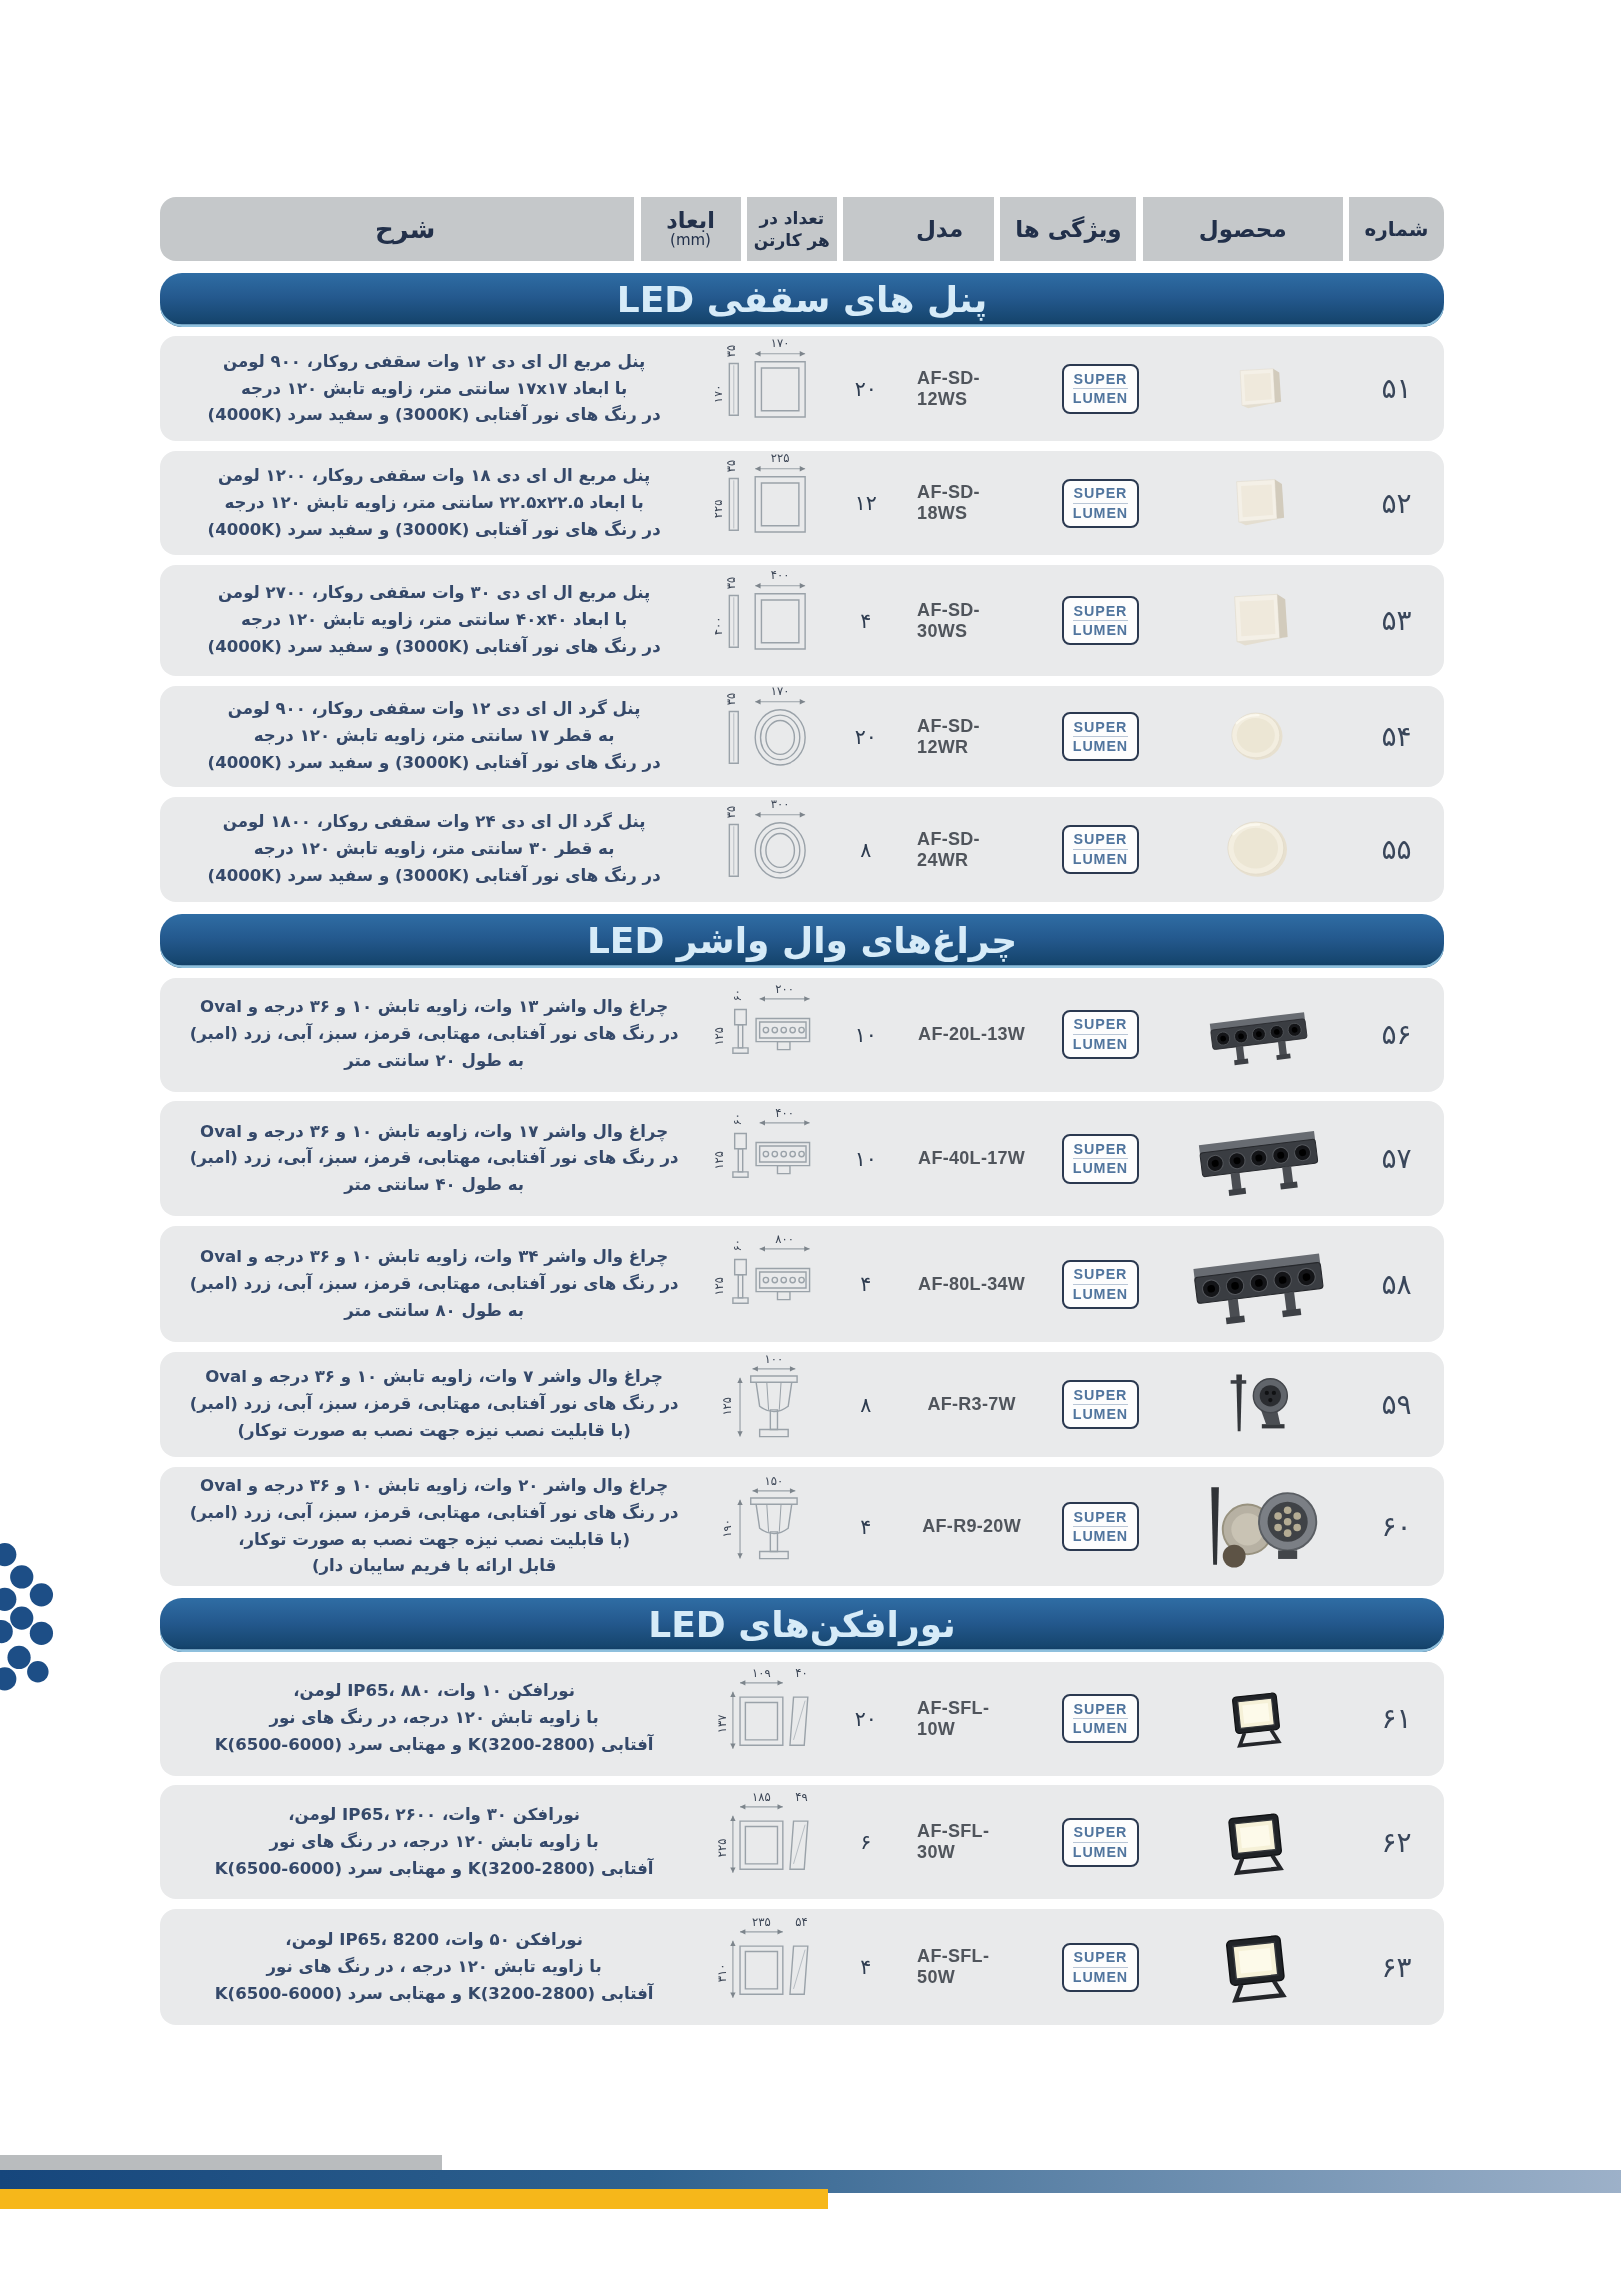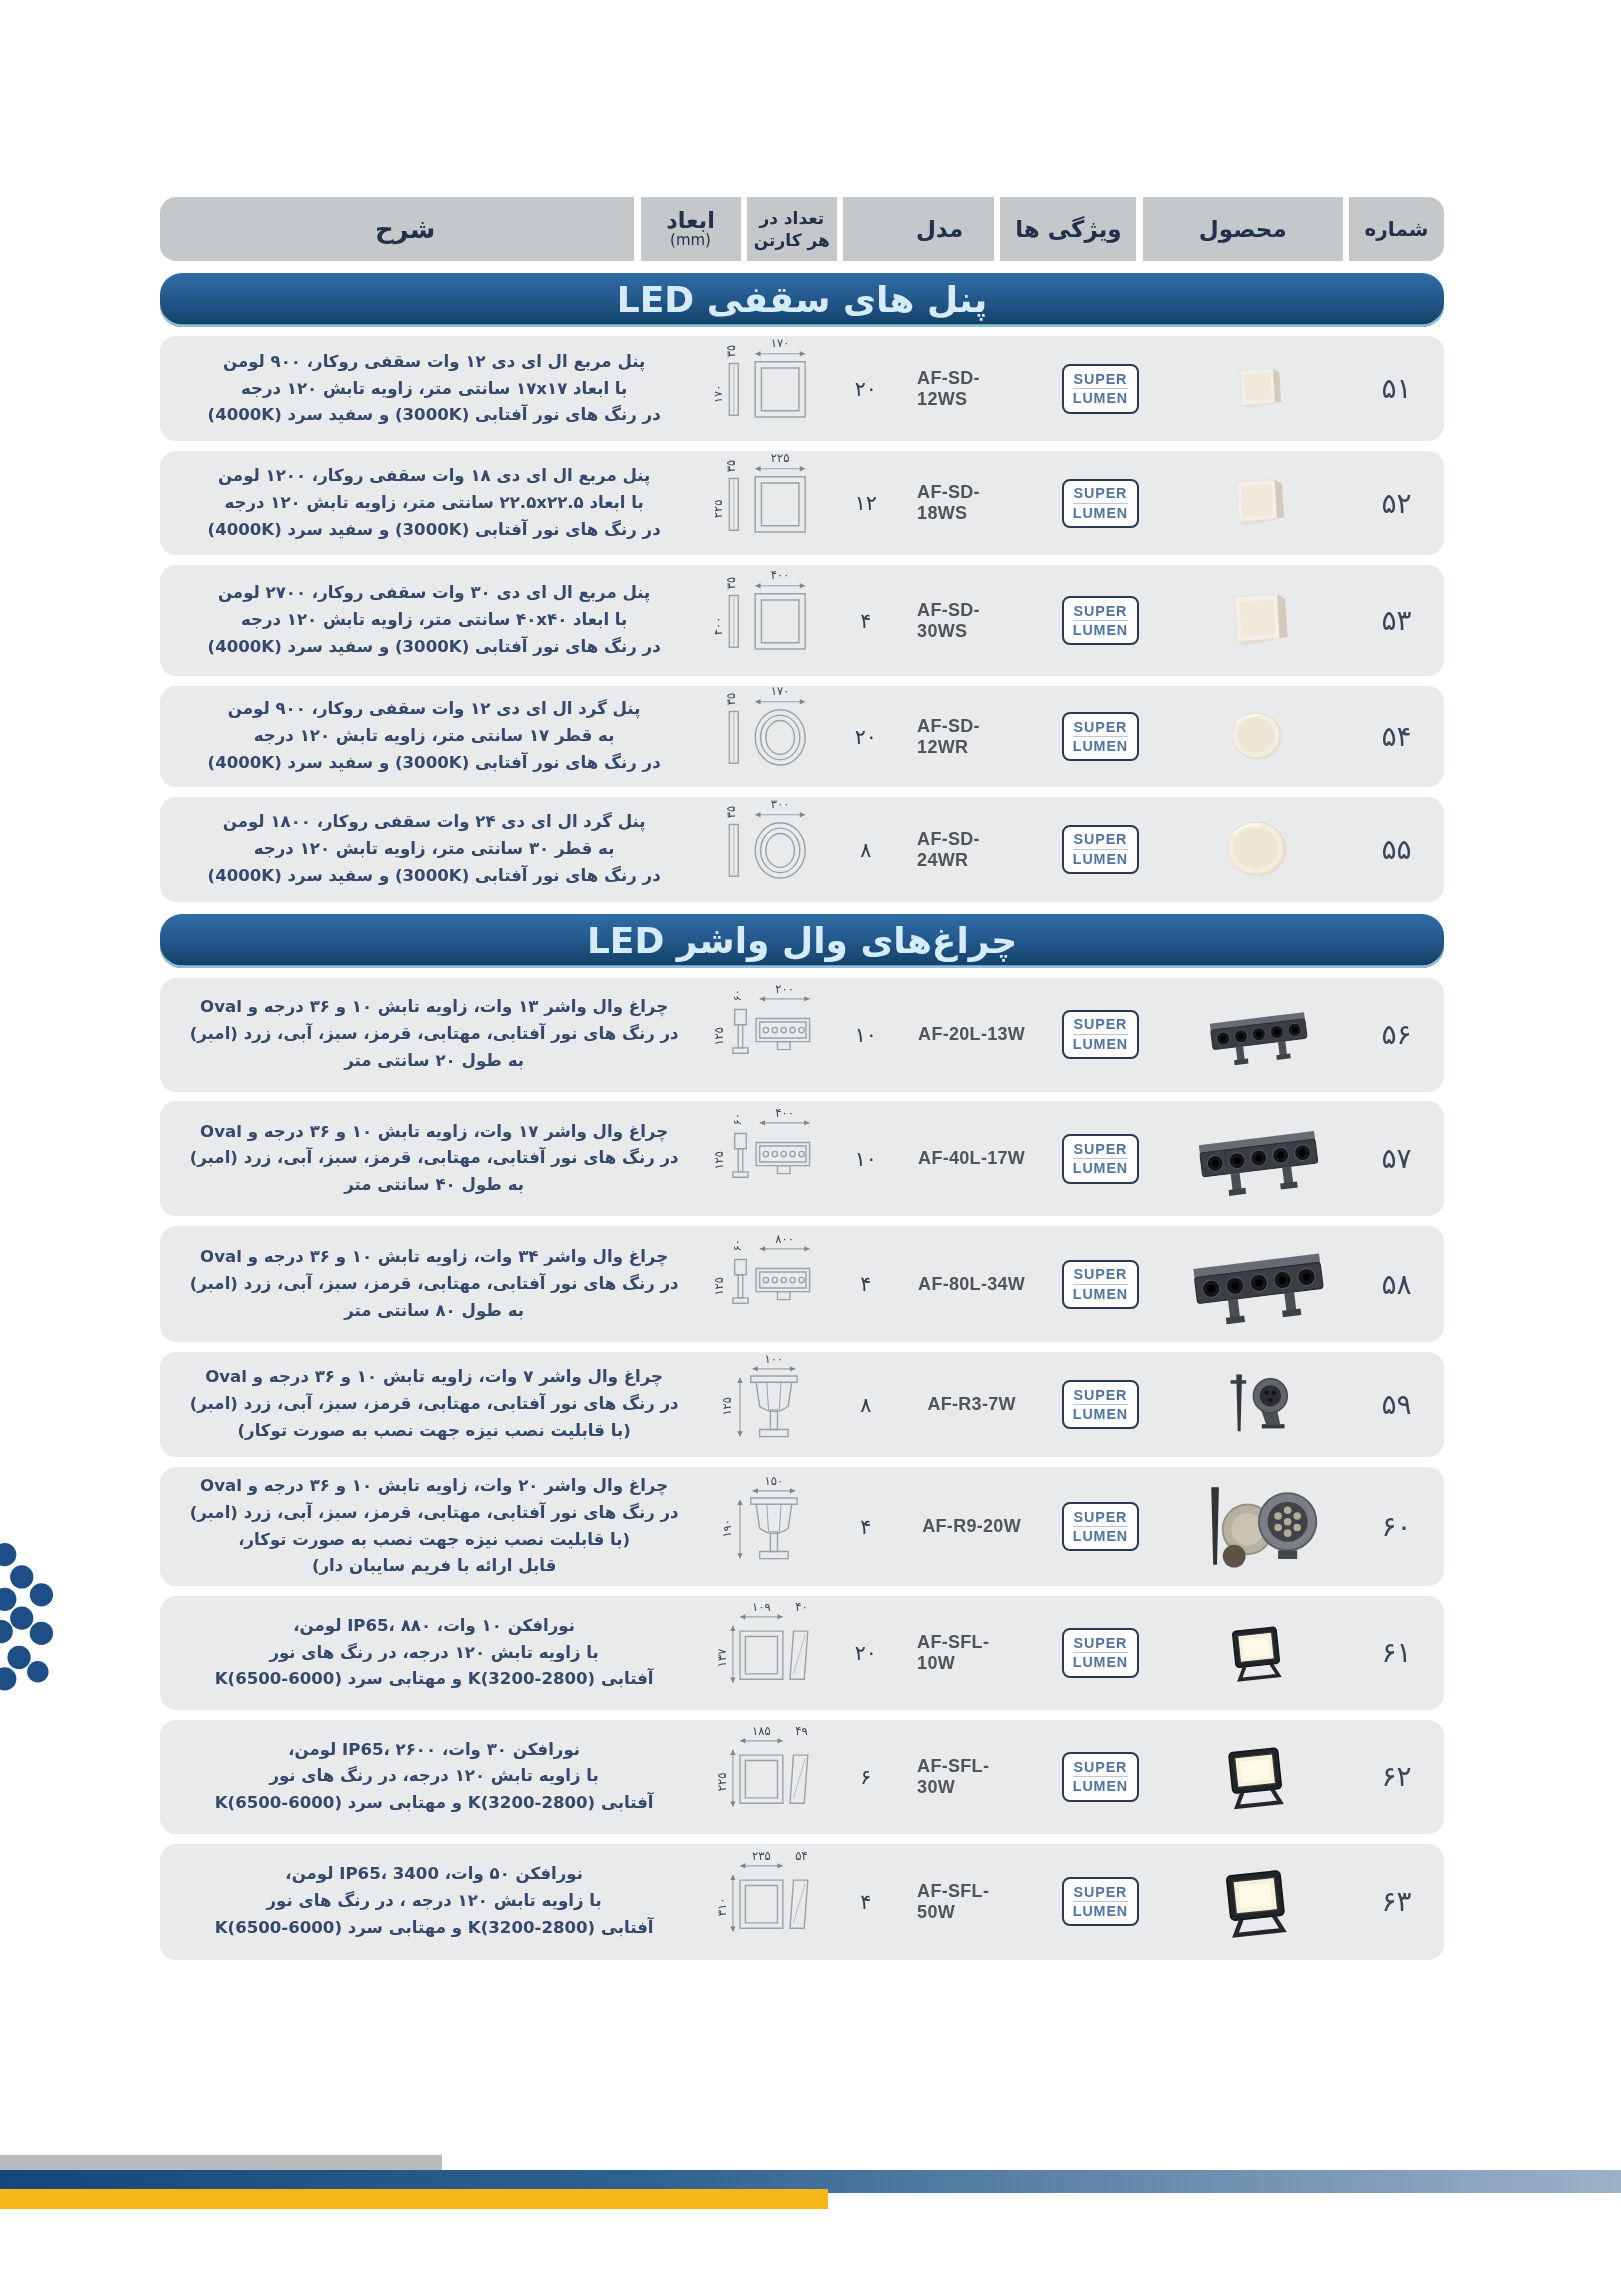--- a/index.html
+++ b/index.html
@@ -584,20 +584,21 @@
               </g>
             </svg>
           </div>
           <div class="c-desc">
             <div>چراغ وال واشر ۲۰ وات، زاویه تابش ۱۰ و ۳۶ درجه و Oval</div>
             <div>در رنگ های نور آفتابی، مهتابی، قرمز، سبز، آبی، زرد (امبر)</div>
             <div>(با قابلیت نصب نیزه جهت نصب به صورت توکار،</div>
             <div>قابل ارائه با فریم سایبان دار)</div>
           </div>
         </div>
+        <div class="secbar">نورافکن‌های LED</div>
         <div class="row" style="height: 114px;">
           <div class="c-num">۶۱</div>
           <div class="c-prod">
             <svg width="86" height="67" viewBox="0 0 140 110">
               <g>
                 <g transform="rotate(-6 70 55)">
                   <rect x="30" y="16" width="72" height="60" rx="6" fill="#202327" stroke="#101214" stroke-width="2"></rect>
                   <rect x="38" y="24" width="56" height="44" fill="#f6f1d8" stroke="#32353a" stroke-width="2"></rect>
                   <rect x="45" y="31" width="42" height="30" fill="#fdfaea"></rect>
                   <path d="M44,76 L34,96 L98,96 L88,76" fill="none" stroke="#24262a" stroke-width="6"></path>
@@ -720,21 +721,21 @@
                 <polygon points="20,30 17,36 23,36" fill="#7d858c"></polygon>
                 <polygon points="20,94 17,88 23,88" fill="#7d858c"></polygon>
                 <rect x="28" y="36" width="48" height="54" stroke="#9aa2a9" fill="none" stroke-width="1.4"></rect>
                 <rect x="34" y="42" width="36" height="42" stroke="#9aa2a9" fill="none" stroke-width="1.4"></rect>
                 <polygon points="88,36 104,36 100,90 84,90" stroke="#9aa2a9" fill="none" stroke-width="1.4"></polygon>
                 <line x1="101" y1="40" x2="88" y2="84" stroke="#b8bec4" stroke-width="1"></line>
               </g>
             </svg>
           </div>
           <div class="c-desc">
-            <div>نورافکن ۵۰ وات، IP65، 3400 لومن،</div>
+            <div>نورافکن ۵۰ وات، IP65، 8200 لومن،</div>
             <div>با زاویه تابش ۱۲۰ درجه ، در رنگ های نور</div>
             <div>آفتابی (2800-3200)K و مهتابی سرد (6000-6500)K</div>
           </div>
         </div>
       </div>
   </div>
 
   <svg id="dots" width="56" height="152" viewBox="0 0 62 170">
     <g fill="#1d4e86">
       <circle cx="5" cy="13" r="13"></circle>

